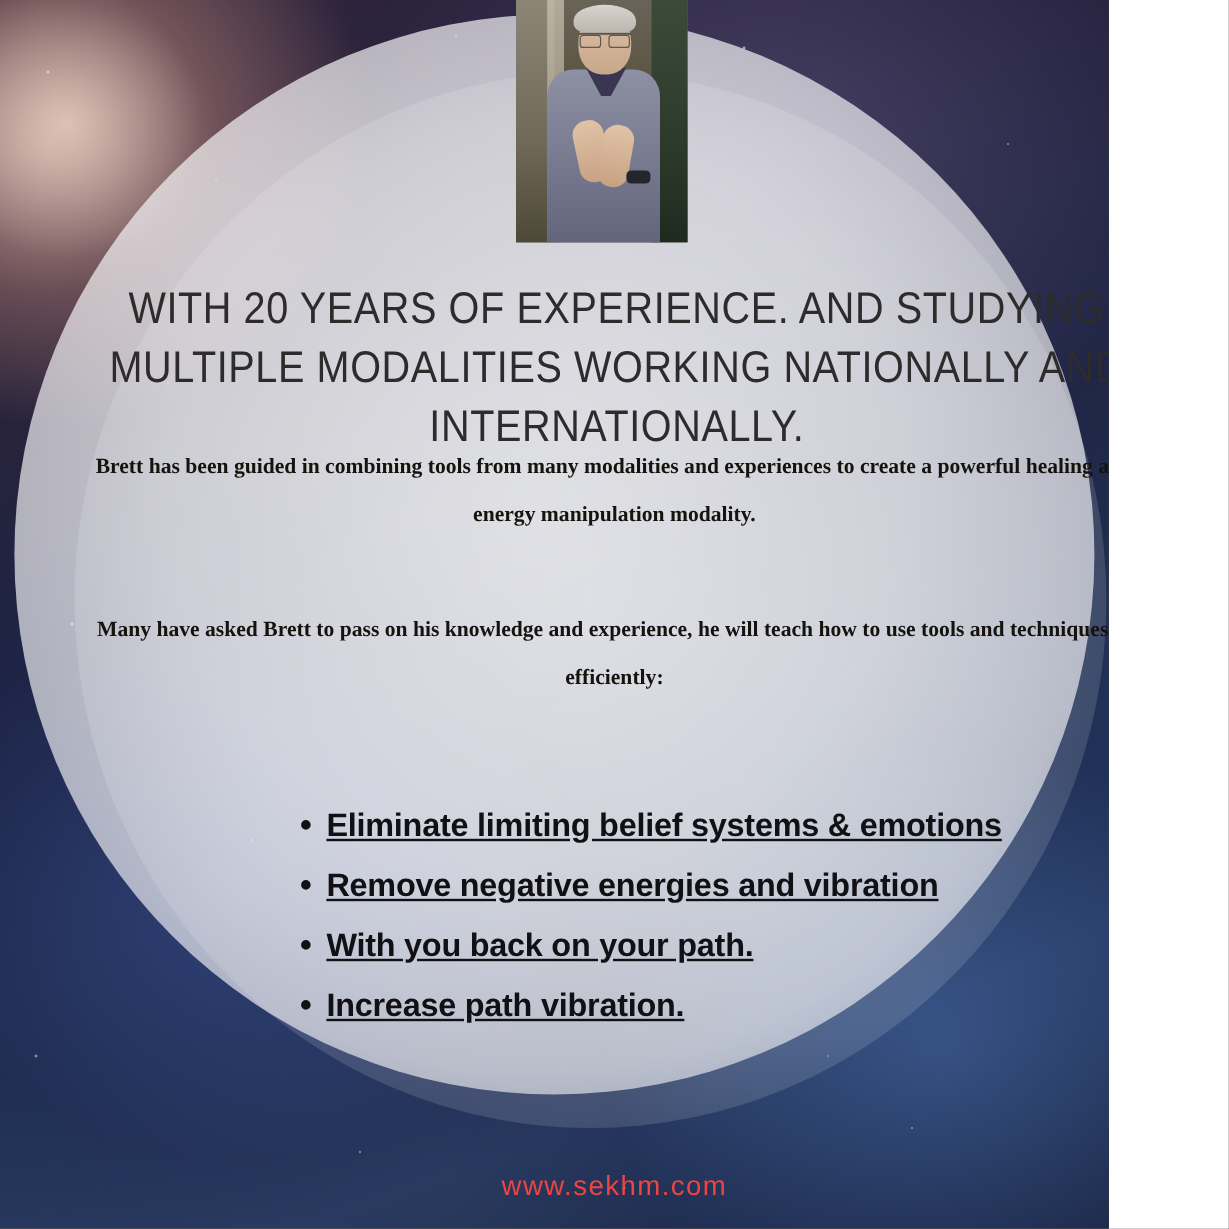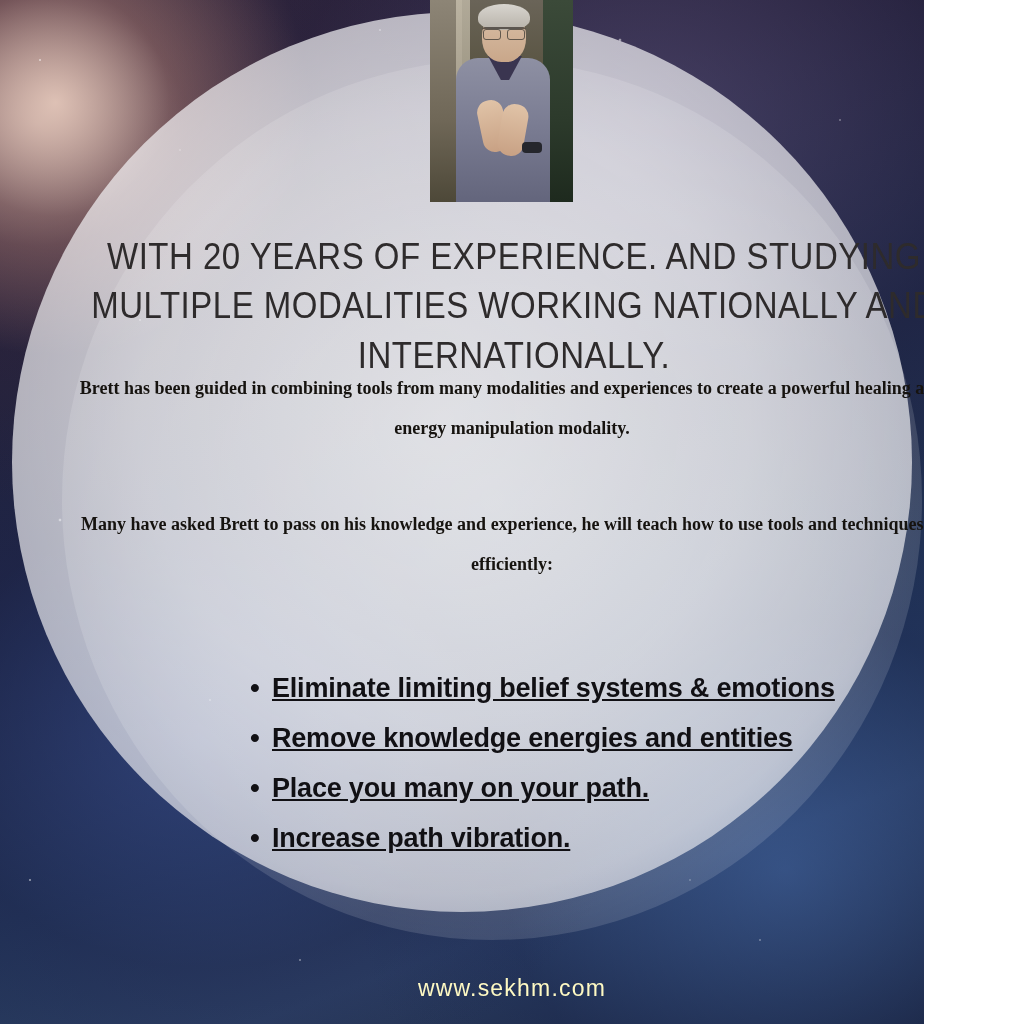--- a/index.html
+++ b/index.html
@@ -211,21 +211,21 @@
 
   .footer {
     position: absolute;
     left: 0;
     top: 975px;
     width: 1024px;
     text-align: center;
     font-family: "Liberation Sans", sans-serif;
     font-size: 23px;
     letter-spacing: 1.2px;
-    color: #fef9c3;
+    color: #ef4444;
   }
 </style>
 </head>
 <body>
 
 <div class="poster">
 
   <div class="bg"></div>
   <div class="bg-stars"></div>
 
@@ -257,27 +257,27 @@
     <div class="bullets">
 
       <div class="bullet-row">
         <span class="bullet-dot">•</span>
         <span class="bullet-text-wrap">Eliminate limiting belief systems &amp; emotions</span>
       </div>
 
       <div class="bullet-row">
         <span class="bullet-dot">•</span>
         <span class="bullet-text-wrap">
-          <span>Remove knowledge energies and entities</span>
+          <span>Remove negative energies and vibration</span>
         </span>
       </div>
 
       <div class="bullet-row">
         <span class="bullet-dot">•</span>
-        <span class="bullet-text-wrap">Place you many on your path.</span>
+        <span class="bullet-text-wrap">With you back on your path.</span>
       </div>
 
       <div class="bullet-row">
         <span class="bullet-dot">•</span>
         <span class="bullet-text-wrap">Increase path vibration.</span>
       </div>
 
     </div>
 
     <div class="footer">www.sekhm.com</div>

